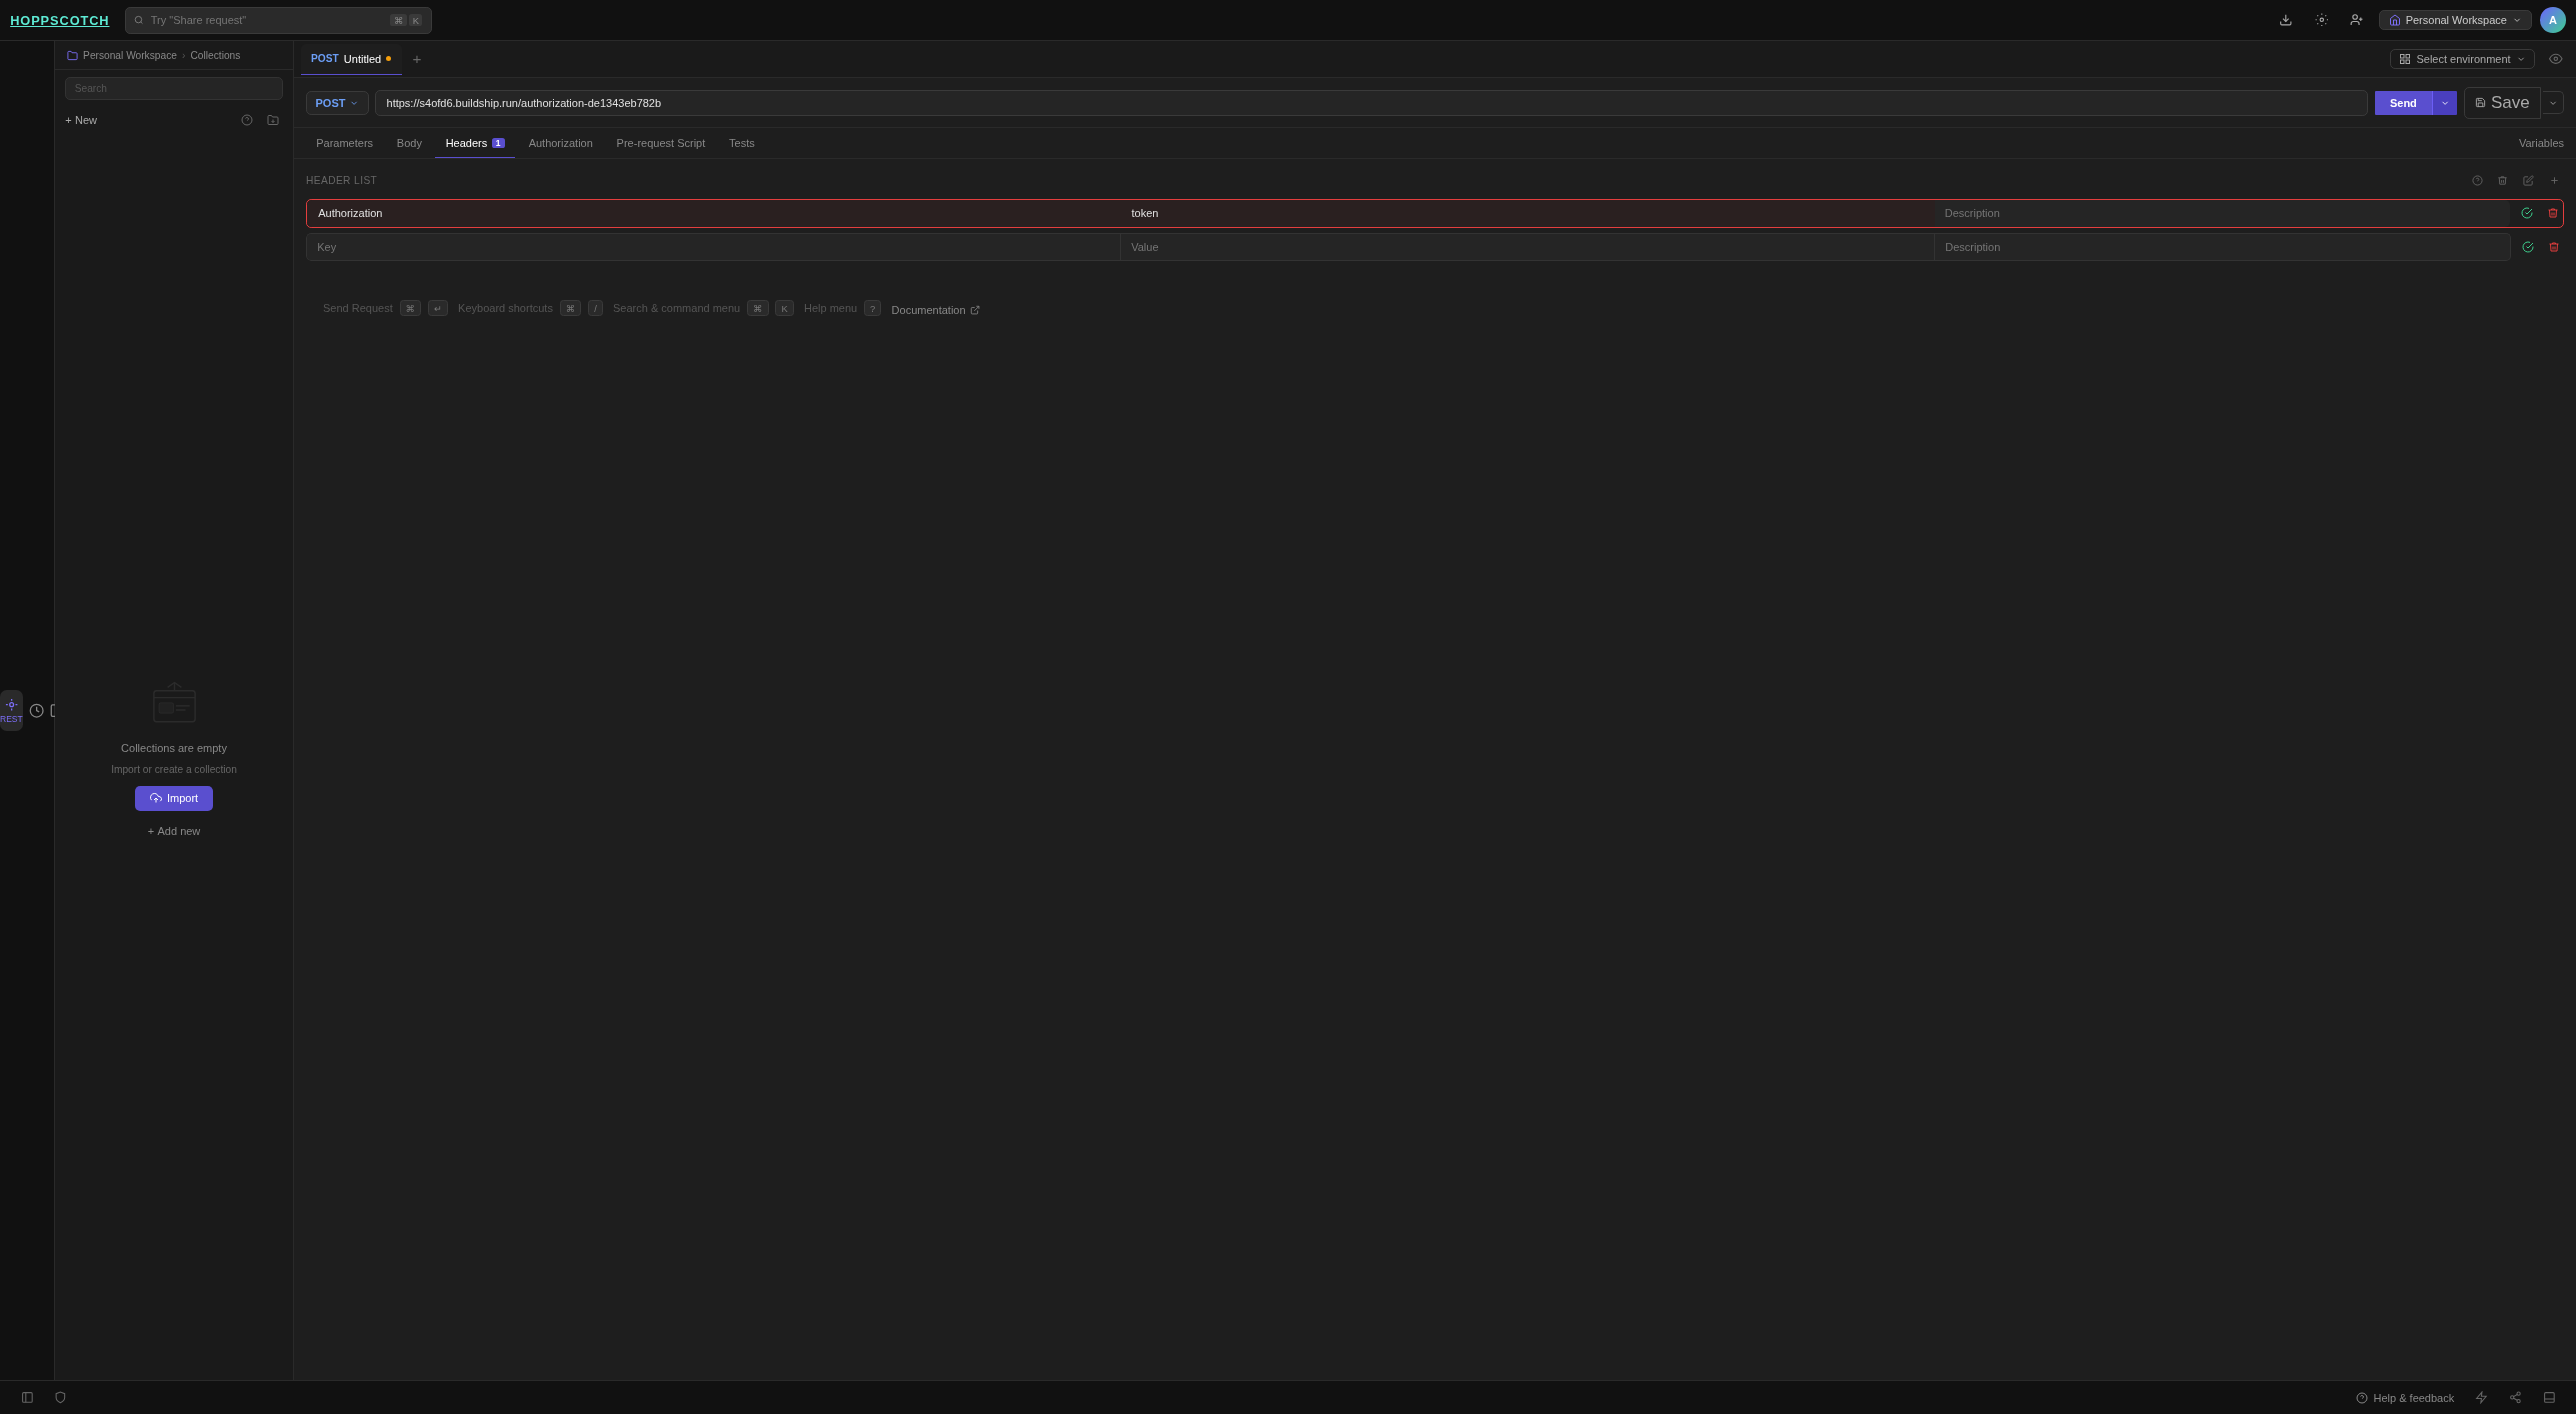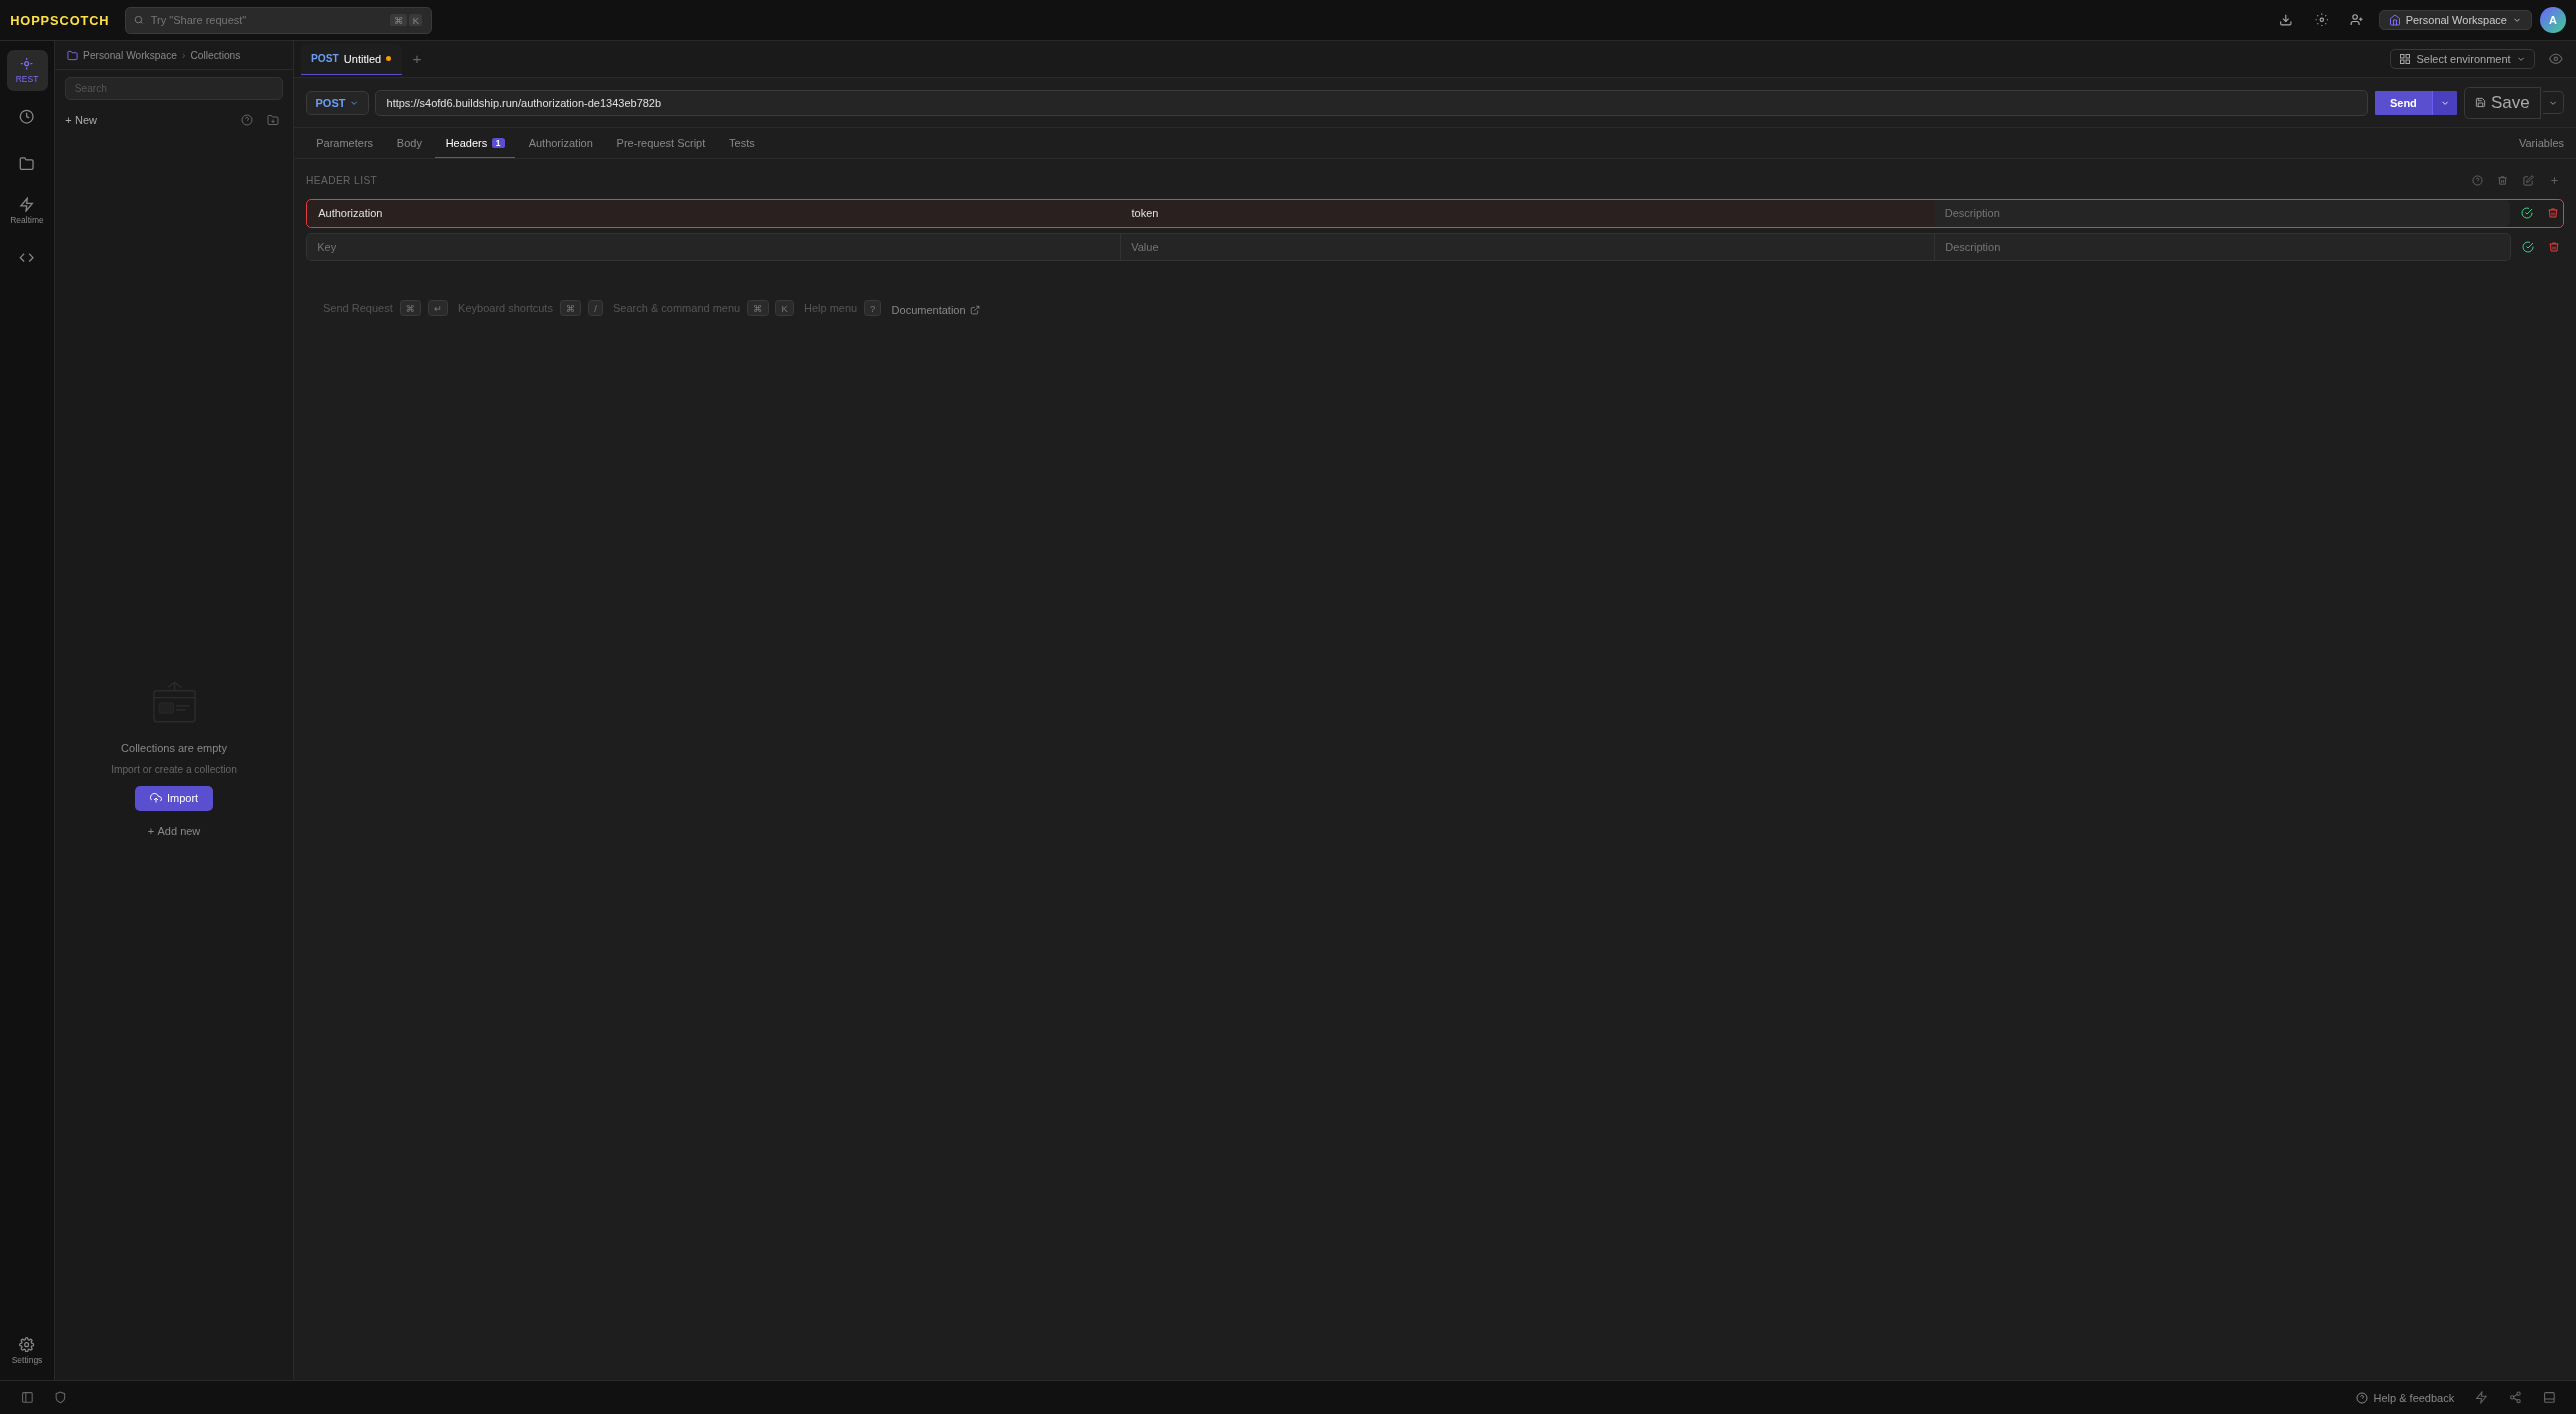--- a/index.html
+++ b/index.html
@@ -21,24 +21,25 @@
       background: #111111;
       height: 41px;
       padding: 0 10.2px;
       border-bottom: 0.9px solid #2a2a2a;
       flex-shrink: 0;
       gap: 8.5px;
     }
     .logo {
       font-weight: 800;
       font-size: 12.8px;
-      color: #fde047;
+      color: #5eead4;
       letter-spacing: 0.9px;
       margin-right: 6.8px;
       white-space: nowrap;
+      text-decoration: underline;
     }
     .search-bar {
       flex: 1;
       max-width: 307px;
       background: #2a2a2a;
       border: 0.9px solid #3a3a3a;
       border-radius: 5.1px;
       display: flex;
       align-items: center;
       padding: 0 8.5px;
@@ -117,21 +118,21 @@
       flex: 1;
       overflow: hidden;
     }
 
     
     .icon-sidebar {
       width: 55px;
       background: #111111;
       border-right: 0.9px solid #2a2a2a;
       display: flex;
-      flex-direction: column;
+      flex-direction: row;
       align-items: center;
       padding: 8.5px 0;
       gap: 6px;
       flex-shrink: 0;
     }
     .nav-item {
       width: 41px;
       height: 41px;
       display: flex;
       flex-direction: column;

